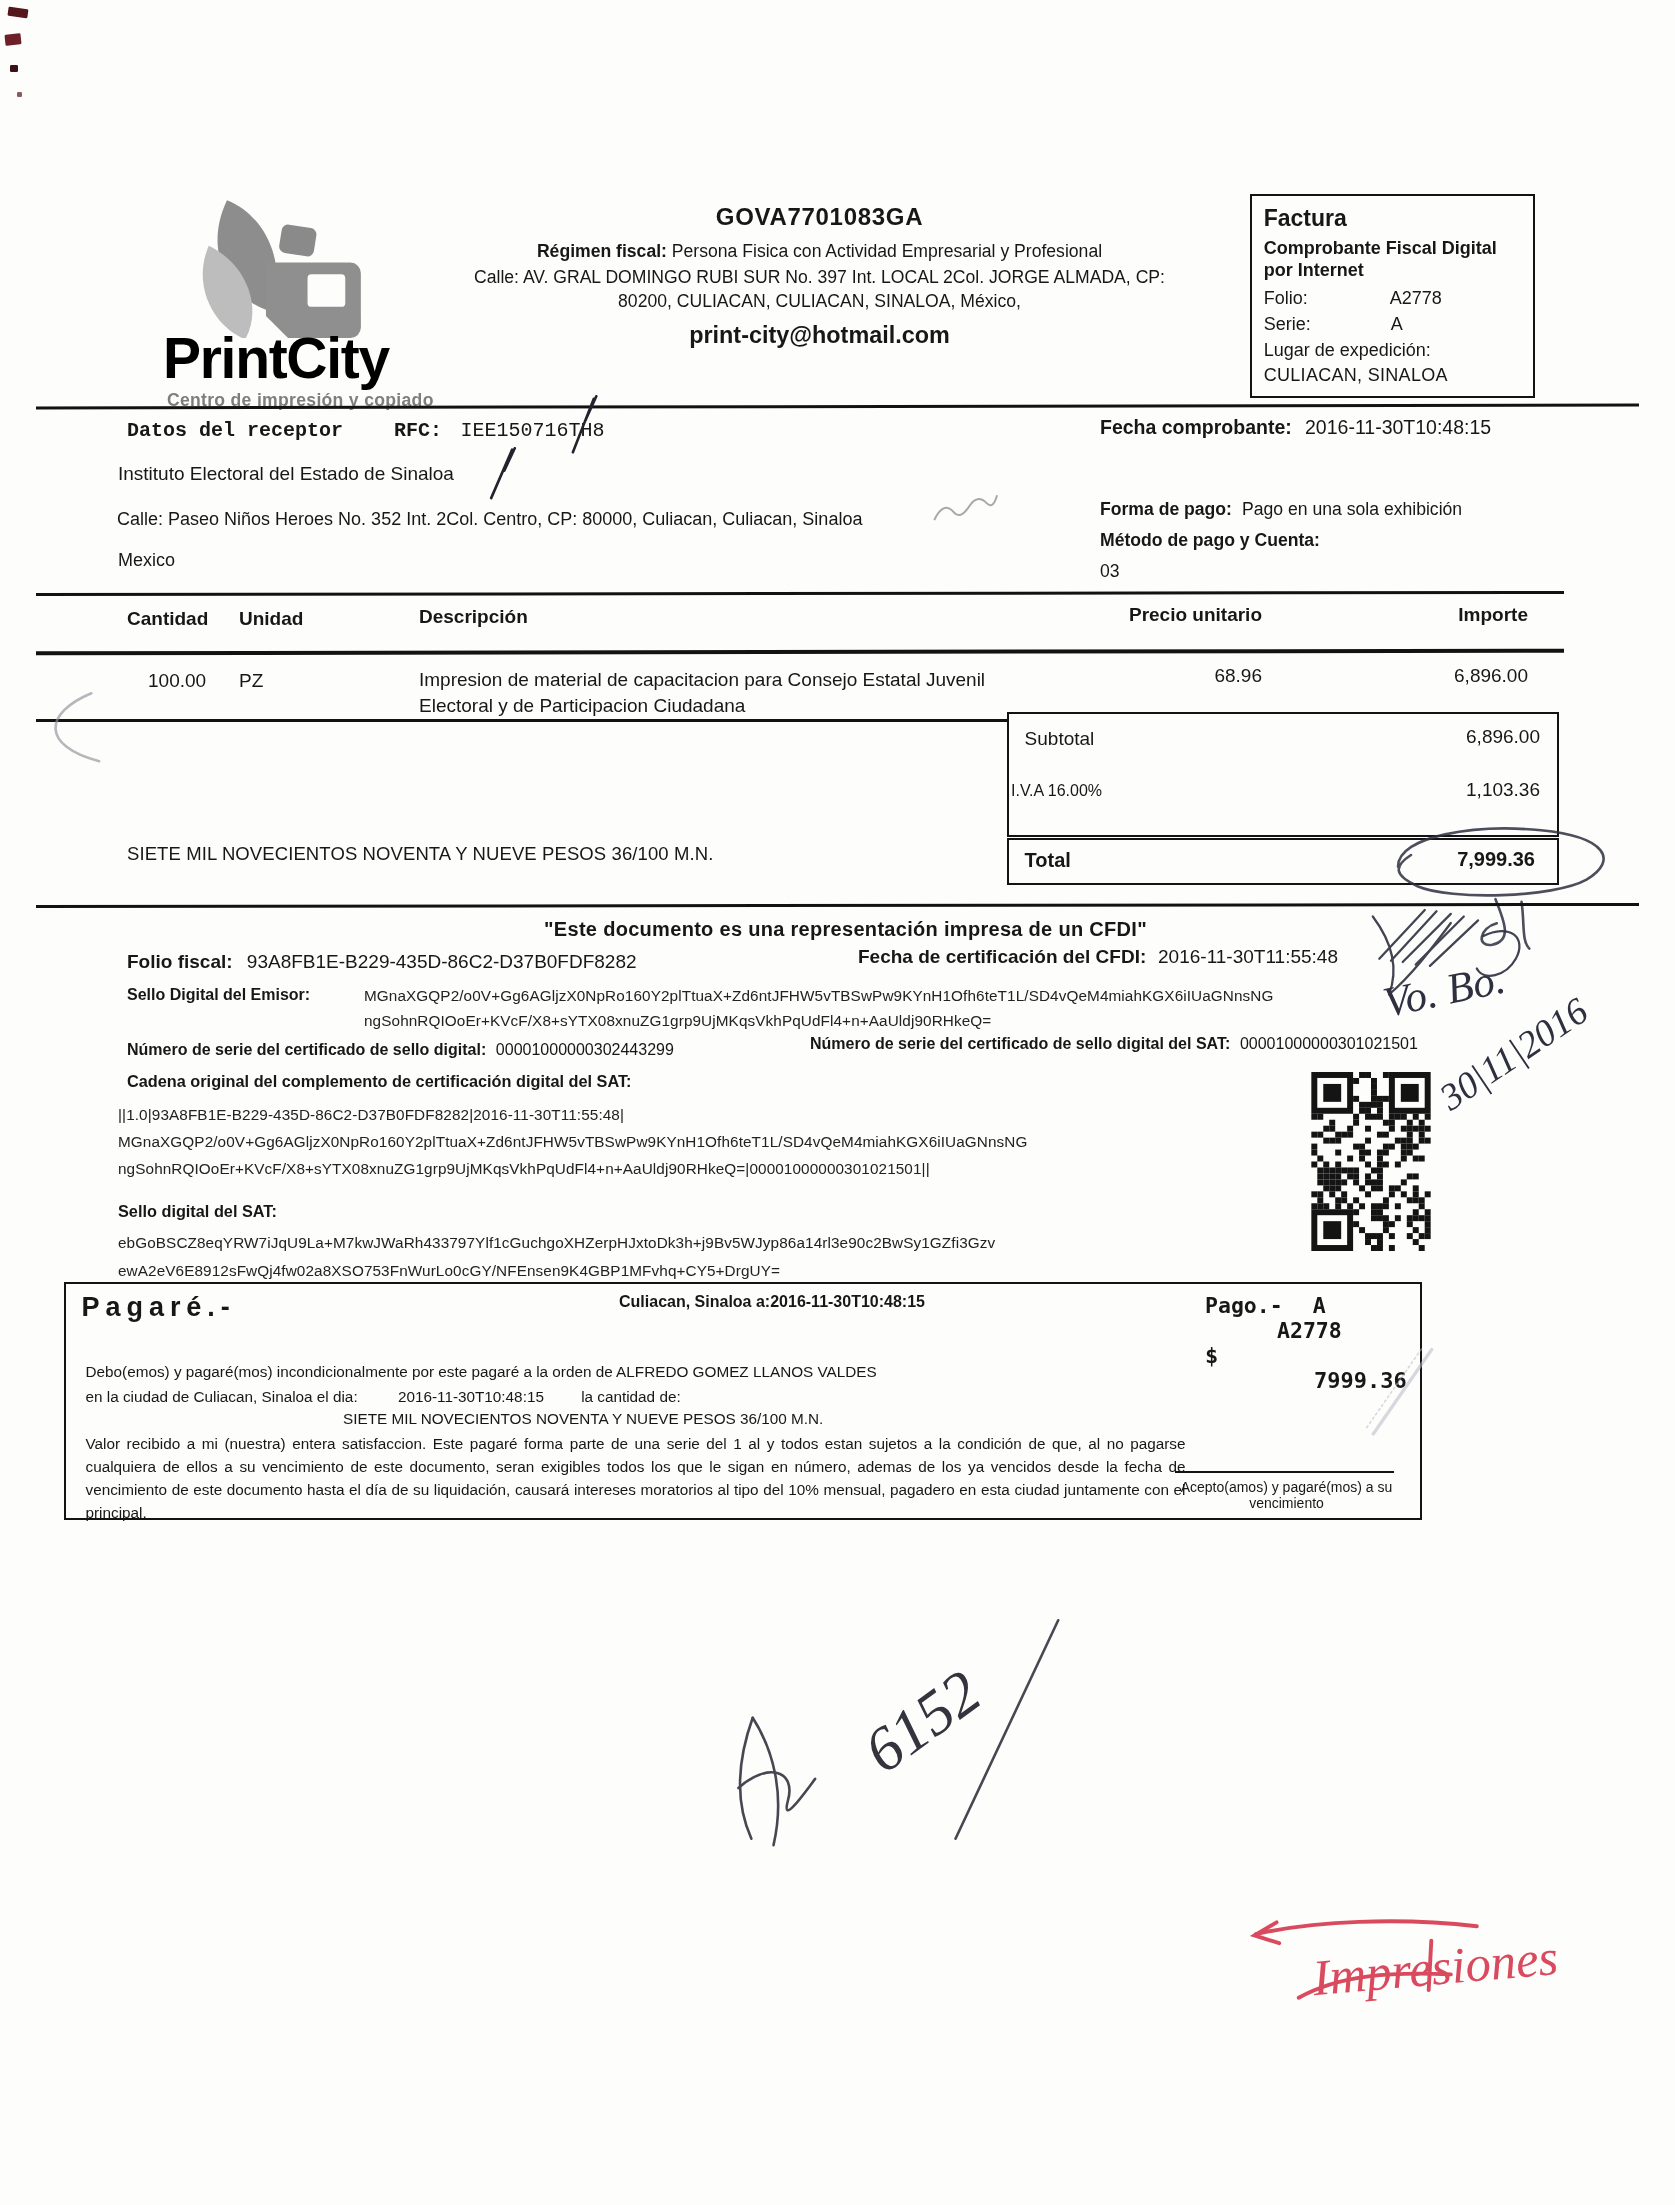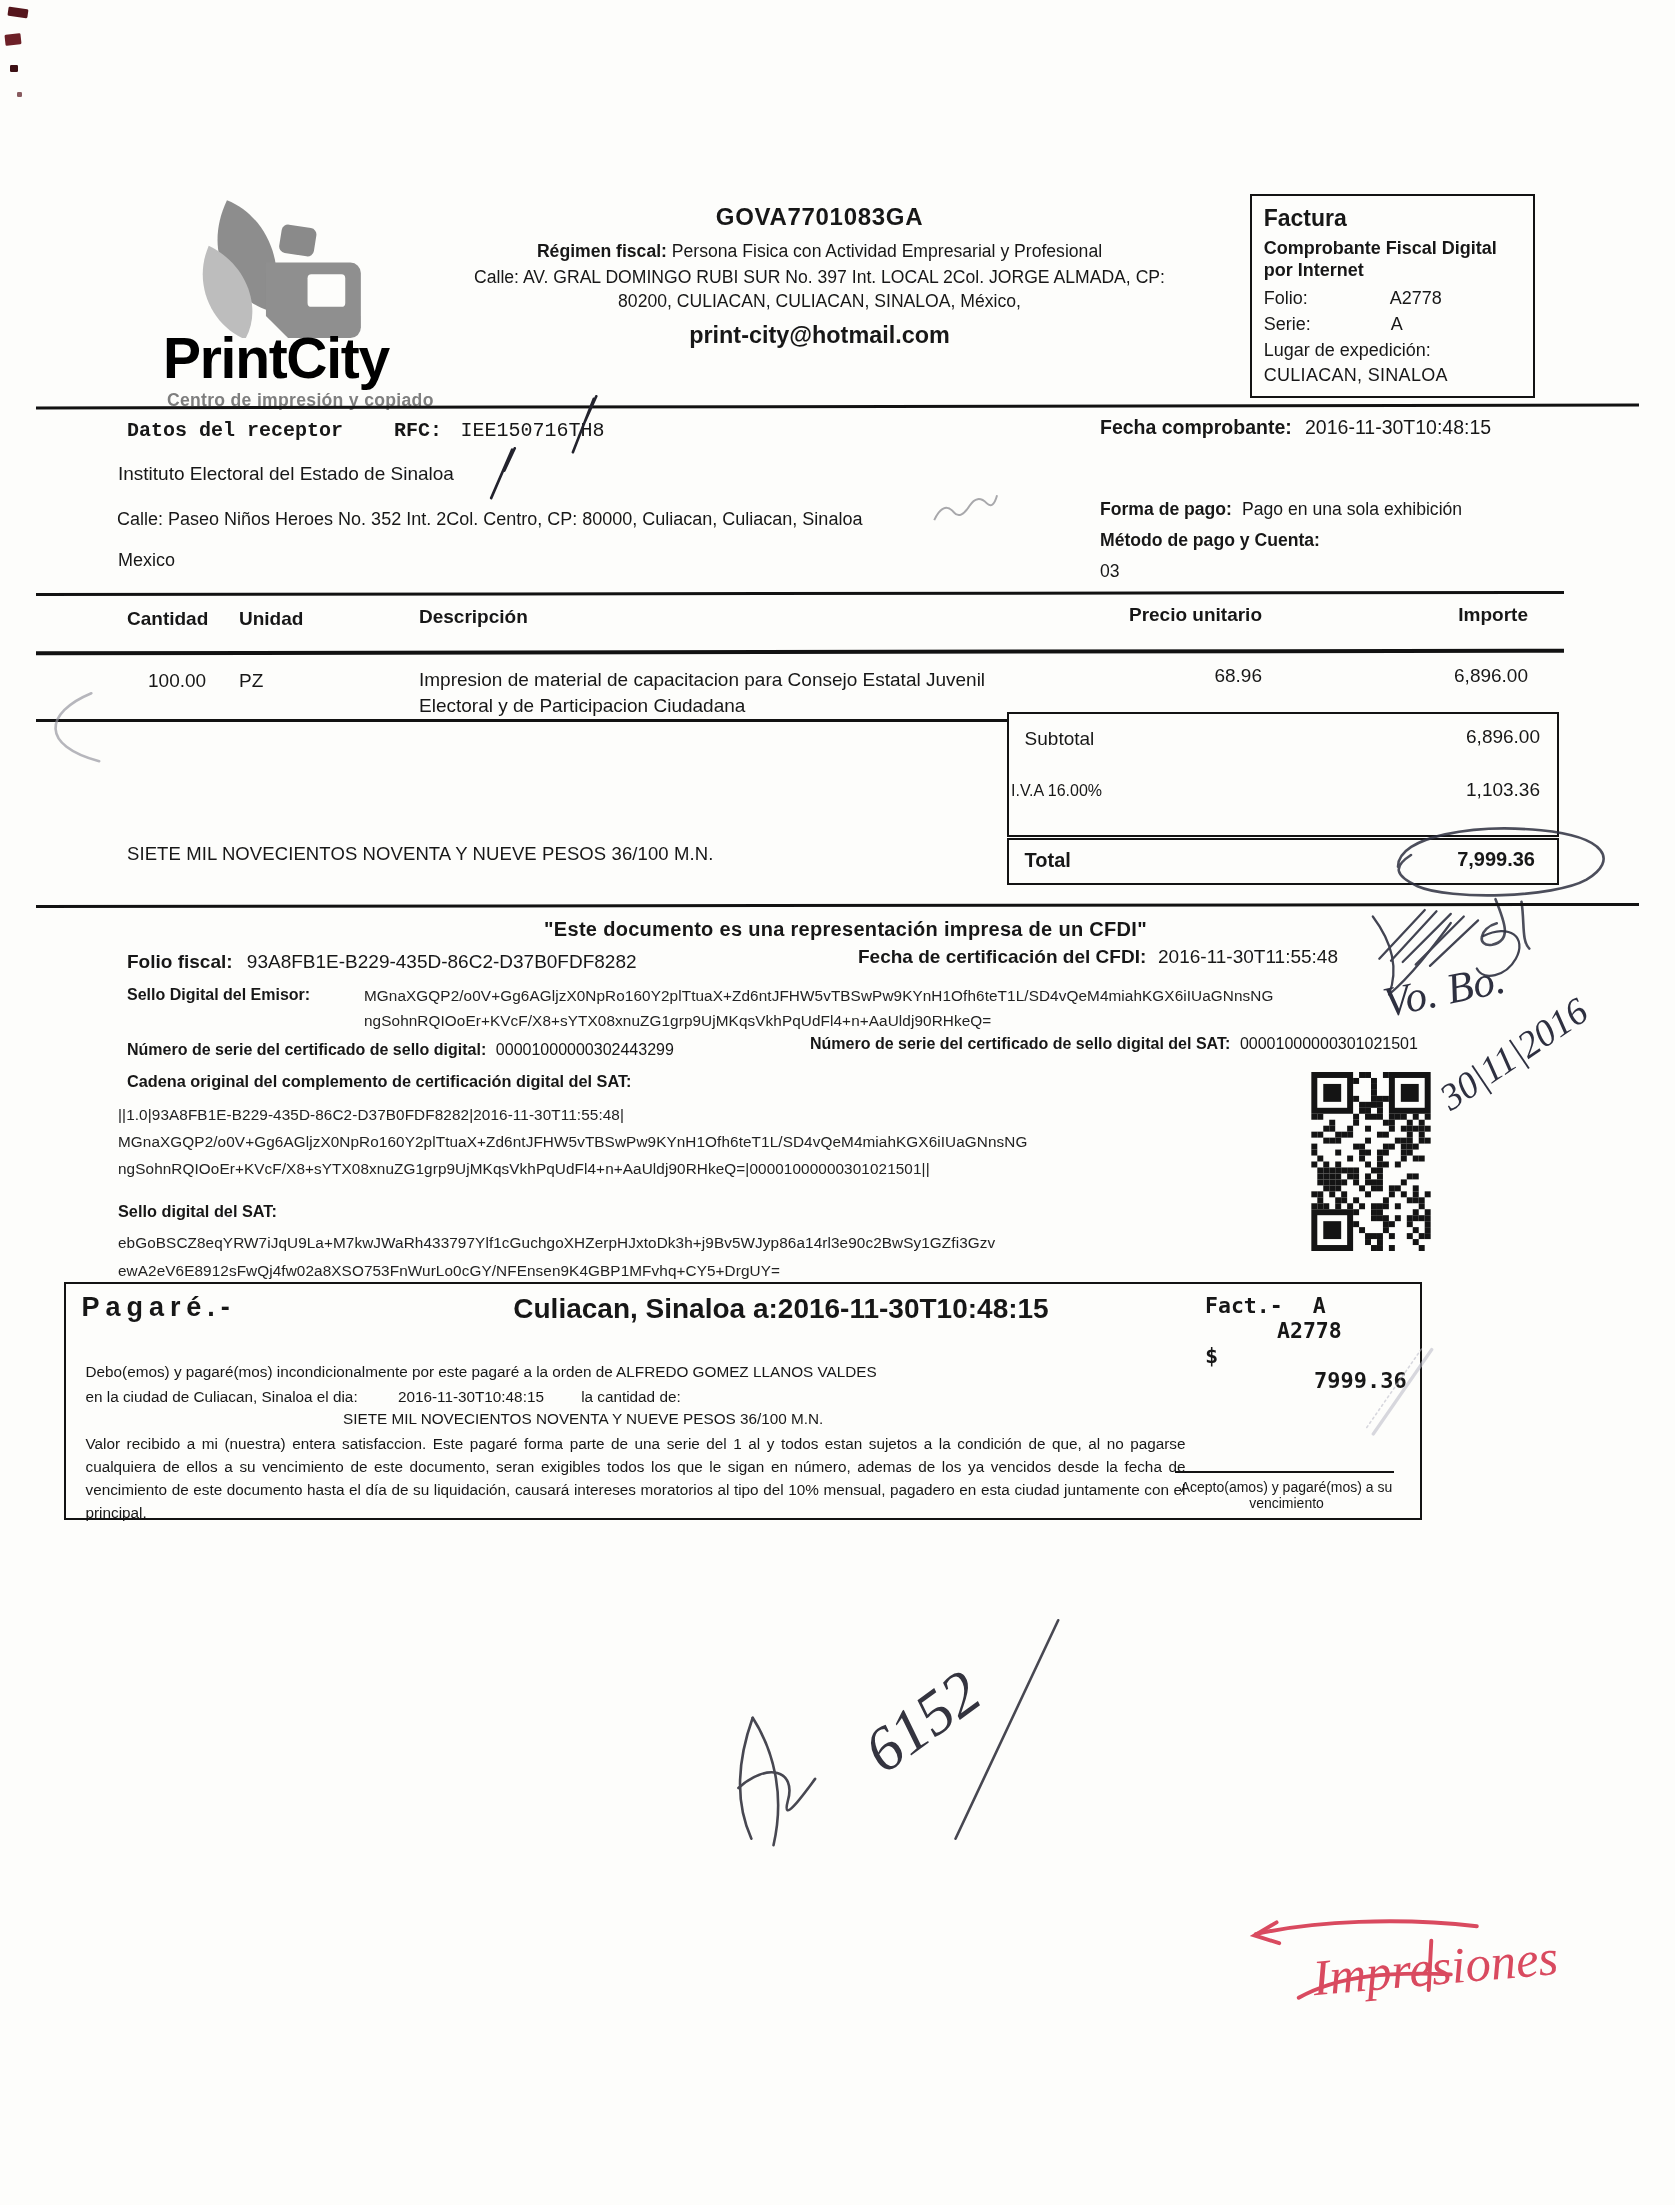--- a/index.html
+++ b/index.html
@@ -393,24 +393,24 @@
       <path d="M30,30 C60,70 70,110 55,150 M55,150 C90,120 120,80 150,40"></path>
       <path d="M200,60 C240,40 268,62 250,95 C235,122 200,130 190,110"></path>
     </g>
     <text x="52" y="185" font-family="Liberation Serif, serif" font-style="italic" font-size="66" fill="#2e3040" transform="rotate(-12 52 185)">Vo. Bo.</text>
     <text x="150" y="330" font-family="Liberation Serif, serif" font-style="italic" font-size="58" fill="#2e3040" transform="rotate(-34 150 330)">30|11|2016</text>
   </svg>
 </div>
 
 <div class="box" style="left:64px;top:1282px;width:1354px;height:234px;">
   <div class="b" style="position:absolute;left:15.6px;top:7.8px;font-size:27px;letter-spacing:.22em;">Pagaré.-</div>
-  <div class="b center" style="position:absolute;left:429px;top:9px;width:572px;font-size:28px;">Culiacan, Sinaloa a:2016-11-30T10:48:15</div>
+  <div class="b center" style="position:absolute;left:420px;top:9px;width:572px;font-size:16px;">Culiacan, Sinaloa a:2016-11-30T10:48:15</div>
 
   <div class="abs mono" style="left:1139px;top:9px;font-size:21.5px;font-weight:bold;">
-    <span>Fact.-</span>
+    <span>Pago.-</span>
     <span style="margin-left:17px;">A</span>
     <span style="margin-left:72px;">A2778</span>
   </div>
   <div class="abs mono" style="left:1139px;top:59px;font-size:22px;font-weight:bold;">
     <span>$</span>
     <span style="margin-left:109px;">7999.36</span>
   </div>
 
   <svg class="abs" style="left:1294px;top:46px;" width="85" height="117" viewBox="0 0 130 180">
     <g stroke="#b9b9c6" stroke-width="5" opacity=".55" stroke-linecap="round">

